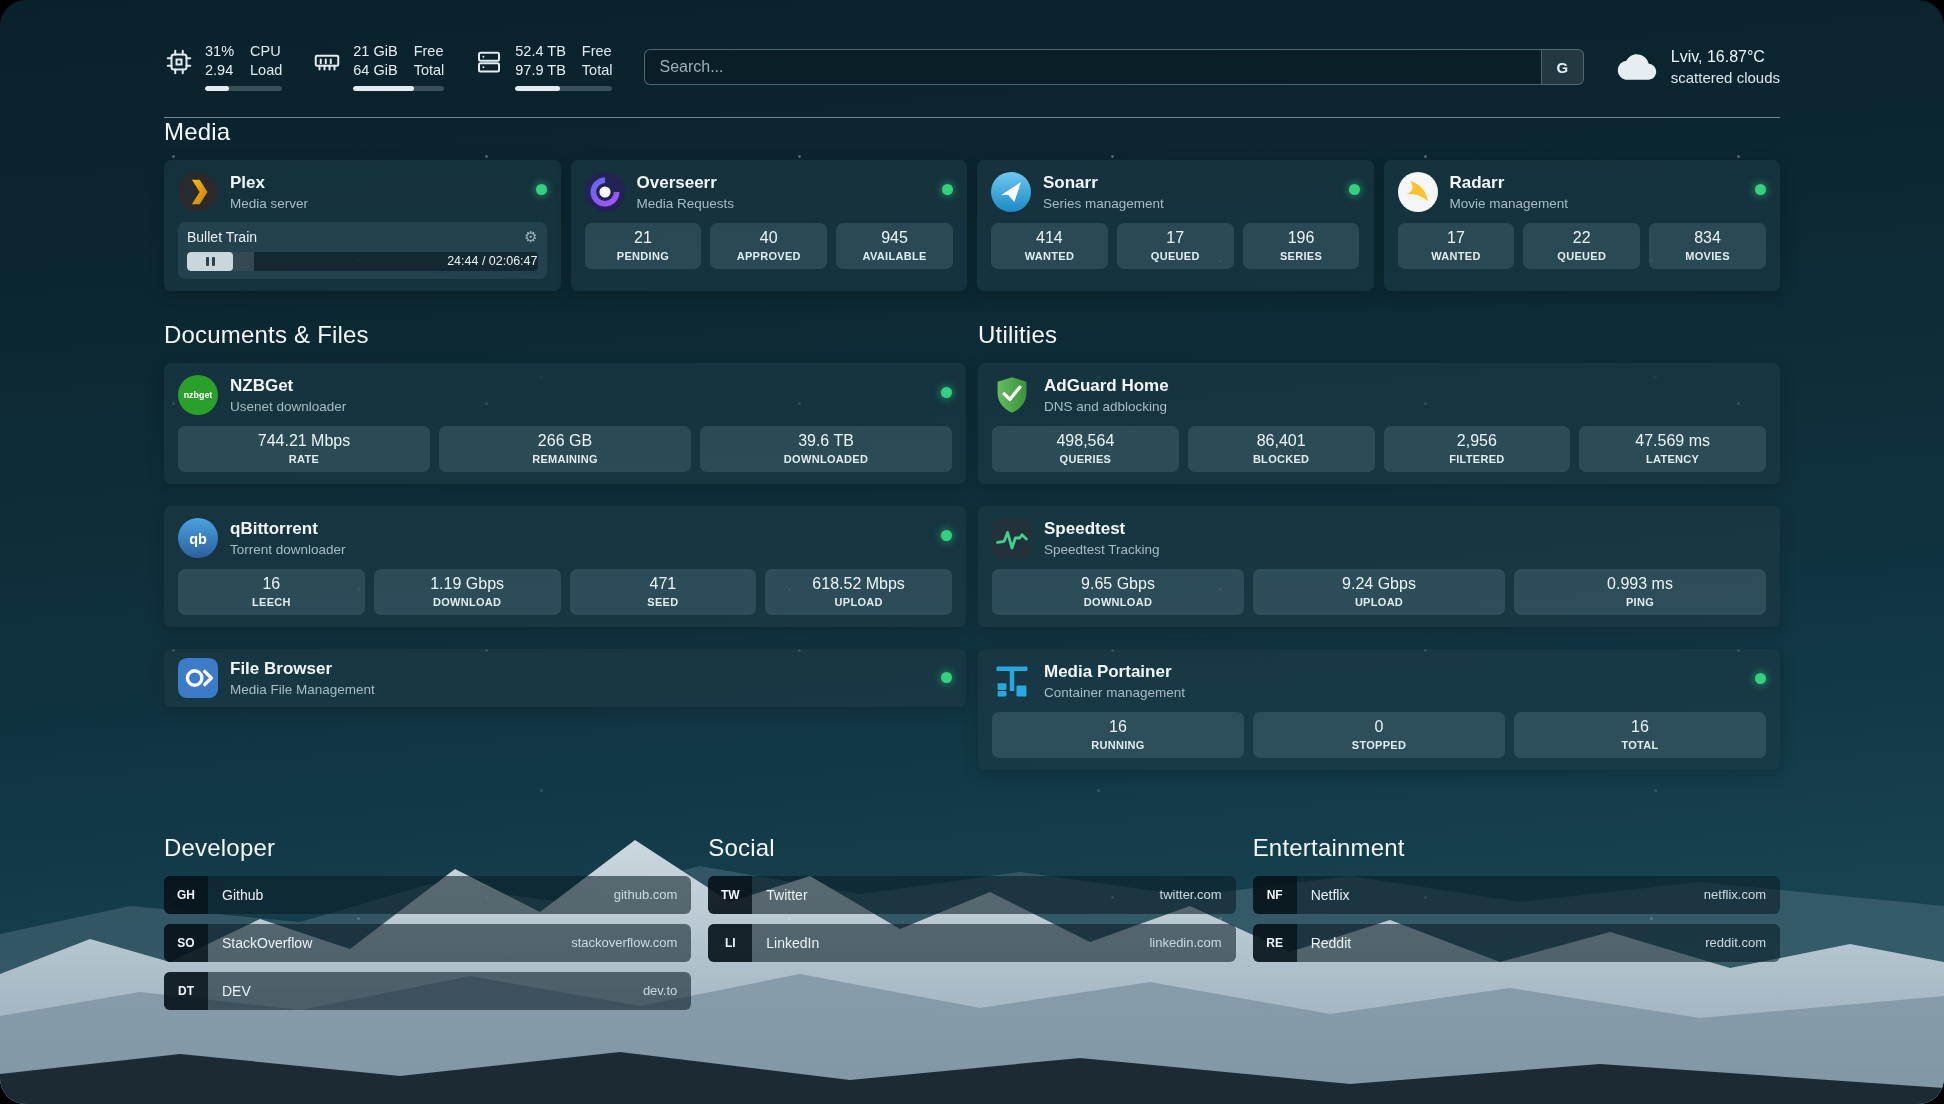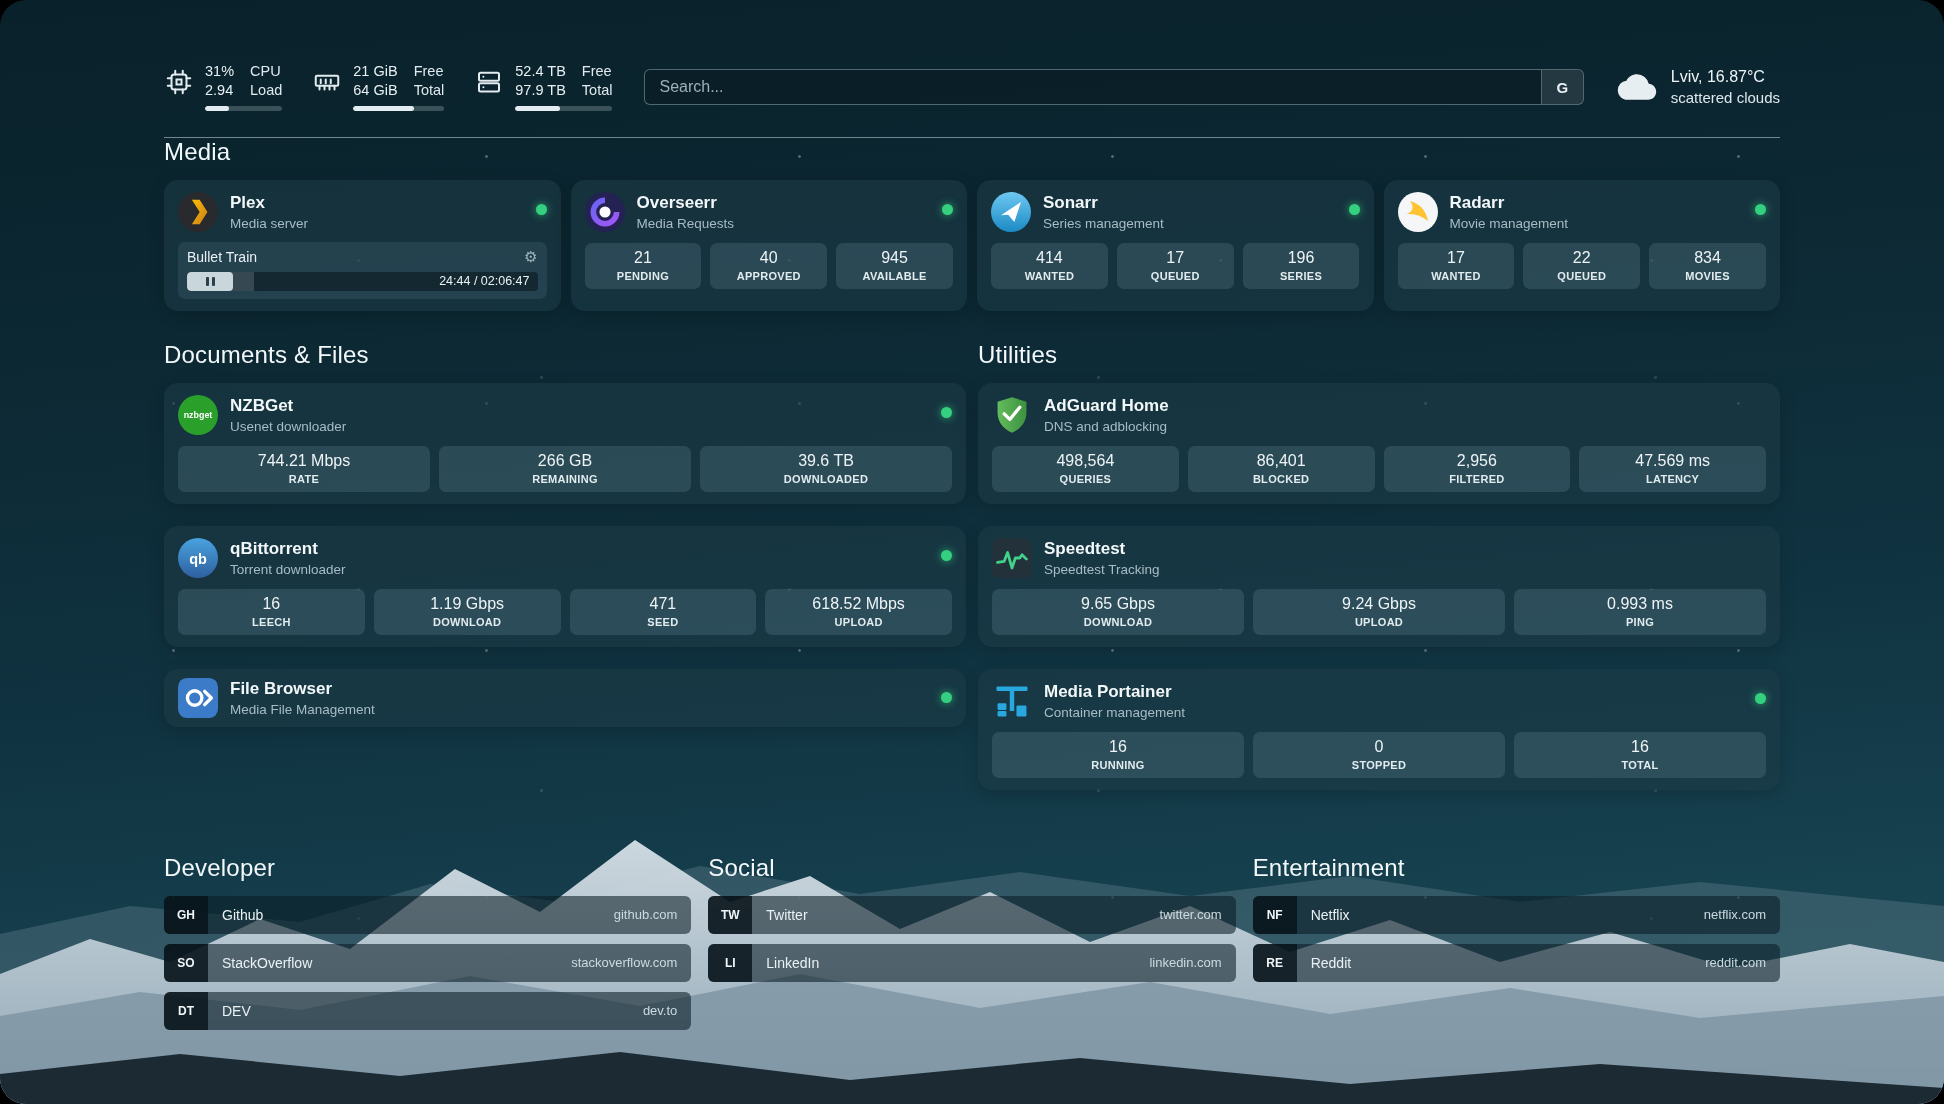--- a/index.html
+++ b/index.html
@@ -14,21 +14,21 @@
     position:absolute; inset:0; pointer-events:none; opacity:.55; z-index:1;
     background-image:
       radial-gradient(circle, rgba(255,255,255,0.55) 1px, transparent 1.7px),
       radial-gradient(circle, rgba(255,255,255,0.33) 1px, transparent 1.7px),
       radial-gradient(circle, rgba(255,255,255,0.22) 1.3px, transparent 2px);
     background-size: 313px 247px, 431px 329px, 557px 413px;
     background-position: 17px 33px, 143px 96px, 263px 171px;
   }
   .mountains { position:absolute; left:0; bottom:0; width:1944px; height:460px; z-index:0; }
 
-  .content { position:relative; z-index:2; padding:44px 164px 0;margin-top:20px; }
+  .content { position:relative; z-index:2; padding:44px 164px 0; }
 
   
   .topbar { display:flex; align-items:center; }
   .metrics { display:flex; align-items:flex-start; gap:30px; }
   .metric { display:flex; align-items:flex-start; gap:11px; }
   .metric-icon { width:30px; height:30px; margin-top:3px; flex:none; }
   .metric-body { display:flex; flex-direction:column; }
   .metric-cols { display:flex; gap:16px; }
   .mcol { display:flex; flex-direction:column; gap:3px; font-size:14.5px; color:#e7eff3; line-height:1.1; }
   .mcol.labels { color:#dfe9ee; }
@@ -50,21 +50,21 @@
   .weather-cond { font-size:15px; color:#dde8ec; margin-top:3px; }
 
   .divider { margin-top:26px; height:1px; background:rgba(215,232,238,0.5); }
 
   
   h2.section { color:#f3f8fa; font-size:24px; font-weight:400; margin:0 0 14px; letter-spacing:.2px; }
   .media-title { margin-top:60px; }
 
   .media-grid { display:grid; grid-template-columns:repeat(4,1fr); gap:10px; }
 
-  .card { position:relative; background:rgba(27,58,70,0.62); border-radius:14px; padding:12px 14px;
+  .card { position:relative; background:rgba(27,58,70,0.62); border-radius:7px; padding:12px 14px;
     box-shadow:0 4px 16px rgba(0,0,0,0.18); }
   .card-head { position:relative; display:flex; align-items:center; gap:12px; padding-right:22px; }
   .app-icon { width:40px; height:40px; flex:none; display:block; }
   .app-icon svg { width:40px; height:40px; display:block; }
   .app-name { font-size:17px; font-weight:600; color:#f2f7f9; line-height:1.2; }
   .app-sub { font-size:13.5px; color:#a7bcc5; margin-top:3px; }
   .status-dot { position:absolute; right:0; top:12px; width:11px; height:11px; border-radius:50%;
     background:#35d07f; box-shadow:0 0 8px rgba(53,208,127,0.75); }
 
   .stats { display:flex; gap:9px; margin-top:11px; }
@@ -78,21 +78,21 @@
   .player-top { display:flex; align-items:center; justify-content:space-between; }
   .np-title { font-size:14px; color:#eaf1f4; }
   .gear { color:#9db3bc; font-size:15px; line-height:1; cursor:pointer; }
   .progress-row { margin-top:7px; position:relative; display:flex; align-items:center; height:19px;
     background:rgba(7,20,26,0.55); border-radius:4px; overflow:hidden; }
   .progress-fill { position:absolute; left:0; top:0; bottom:0; background:rgba(235,244,248,0.16); }
   .pause-chip { position:relative; width:46px; height:100%; background:rgba(222,233,239,0.88);
     border:0; border-radius:4px; display:flex; align-items:center; justify-content:center; gap:3px;
     cursor:pointer; flex:none; }
   .pause-chip i { display:block; width:3px; height:9px; background:#2b404b; border-radius:1px; }
-  .time { position:absolute; right:8px; font-size:12.5px; color:#eaf1f4; }
+  .time { position:absolute; right:0; font-size:12.5px; color:#eaf1f4; }
 
   
   .cols { display:grid; grid-template-columns:1fr 1fr; gap:12px; margin-top:30px; align-items:start; }
   .cols .card { margin-bottom:22px; }
   .card.slim { padding:9px 14px; }
   .card.slim .status-dot { top:14px; }
 
   
   .bm-grid { display:grid; grid-template-columns:1fr 1fr 1fr; gap:17px; margin-top:42px; }
   .bm-row { display:flex; align-items:center; height:38px; background:rgba(11,30,38,0.58);

